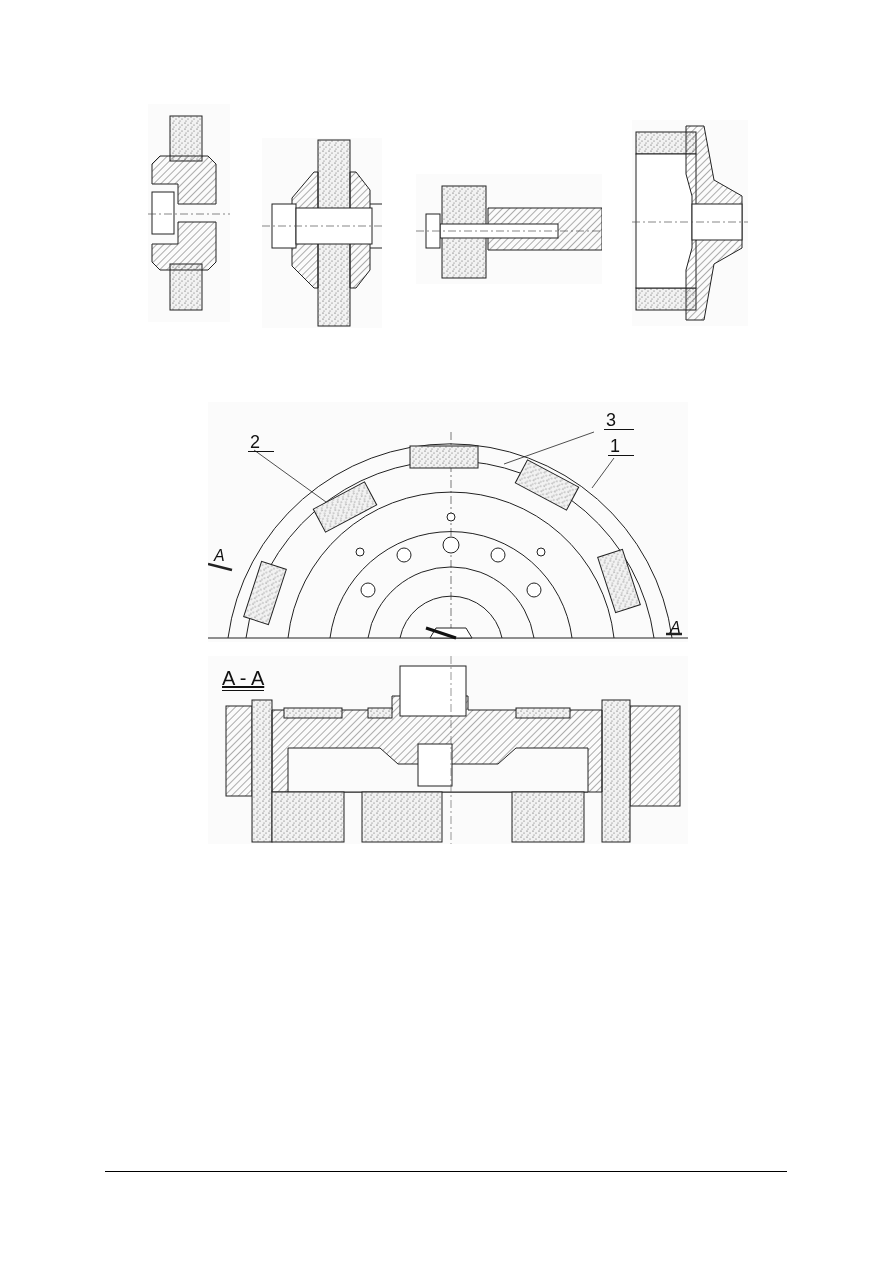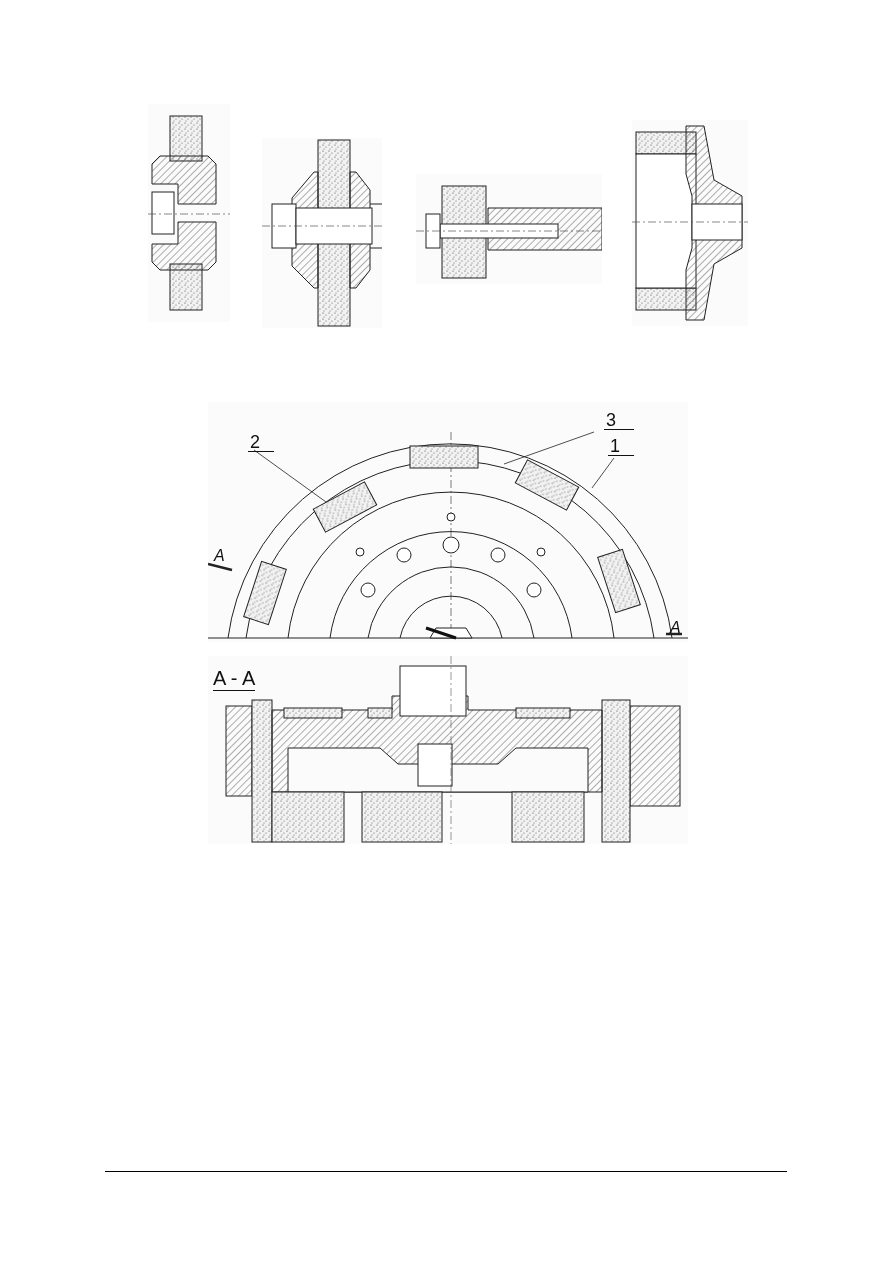--- a/index.html
+++ b/index.html
@@ -133,15 +133,15 @@
     <rect x="64" y="136" width="72" height="50" fill="url(#grit)" stroke="#222"></rect>
     <rect x="154" y="136" width="80" height="50" fill="url(#grit)" stroke="#222"></rect>
     <rect x="304" y="136" width="72" height="50" fill="url(#grit)" stroke="#222"></rect>
 
     <rect x="76" y="52" width="58" height="10" fill="url(#grit)" stroke="#222"></rect>
     <rect x="160" y="52" width="24" height="10" fill="url(#grit)" stroke="#222"></rect>
     <rect x="308" y="52" width="54" height="10" fill="url(#grit)" stroke="#222"></rect>
     <line x1="243" y1="0" x2="243" y2="188" stroke="#555" stroke-dasharray="8,3,2,3" stroke-width="0.6"></line>
   </svg>
 </div>
-<div class="label" style="left:213px;top:668px;font-size:20px;border-bottom:1.5px solid #111;padding-bottom:2px;">A - A</div>
+<div class="label" style="left:222px;top:668px;font-size:20px;border-bottom:1.5px solid #111;padding-bottom:2px;text-decoration:underline;">A - A</div>
 
 <div class="footer-rule"></div>
 
 </body></html>

